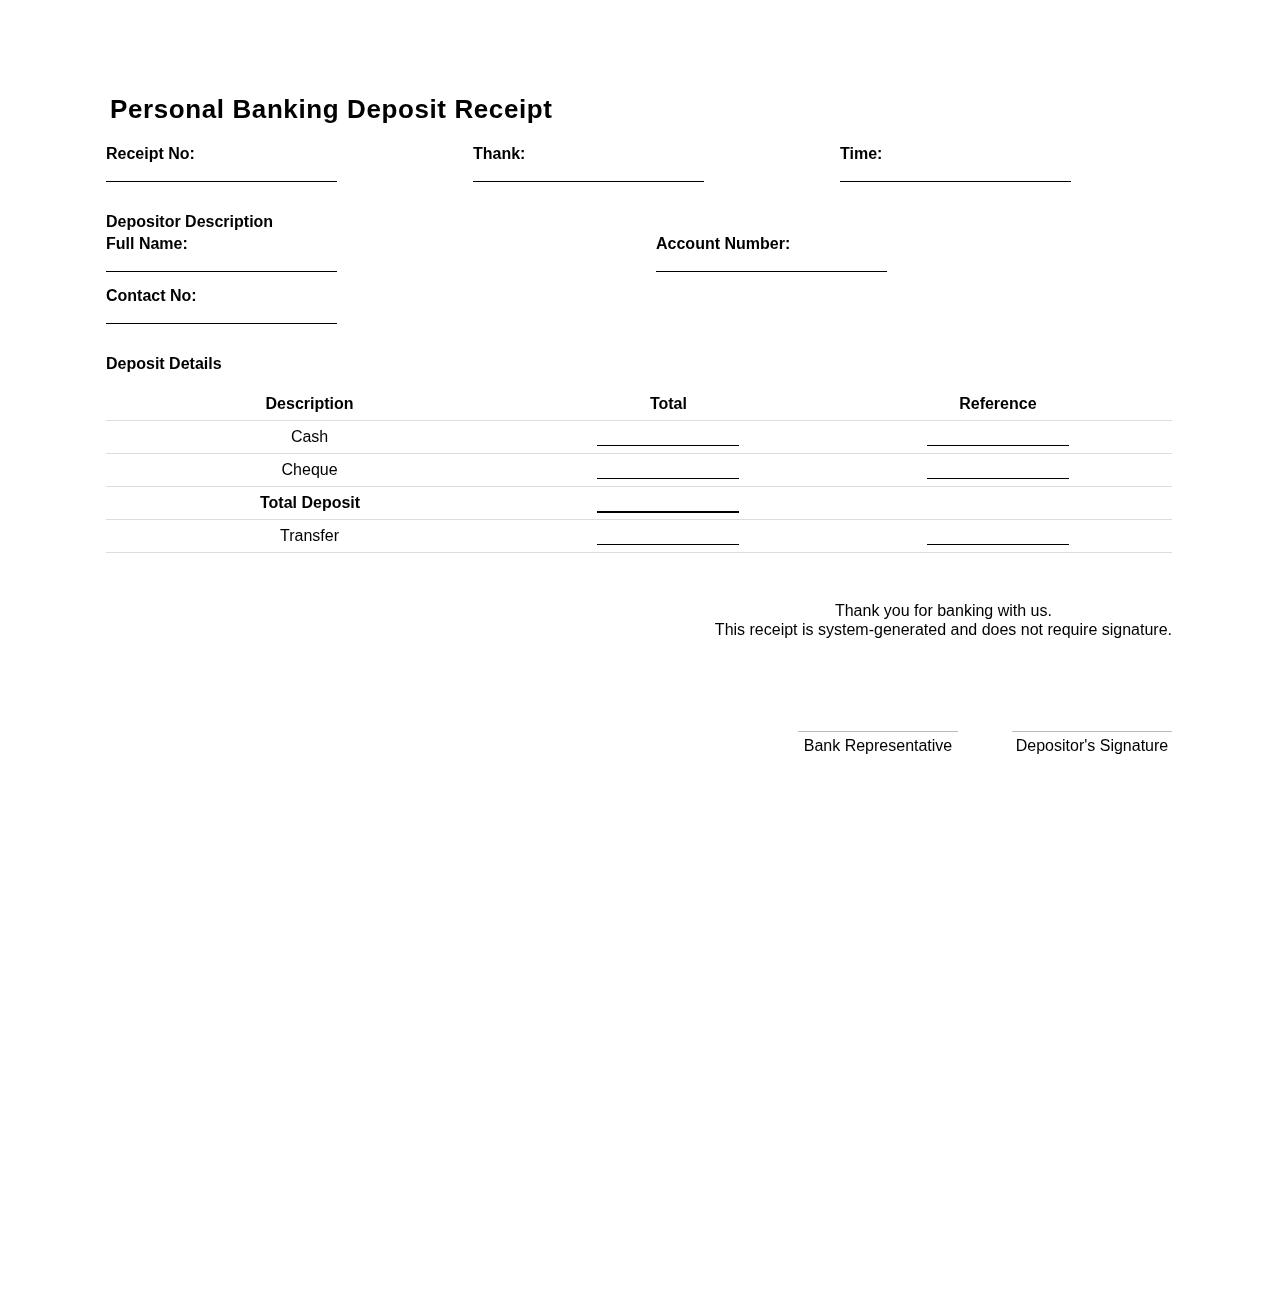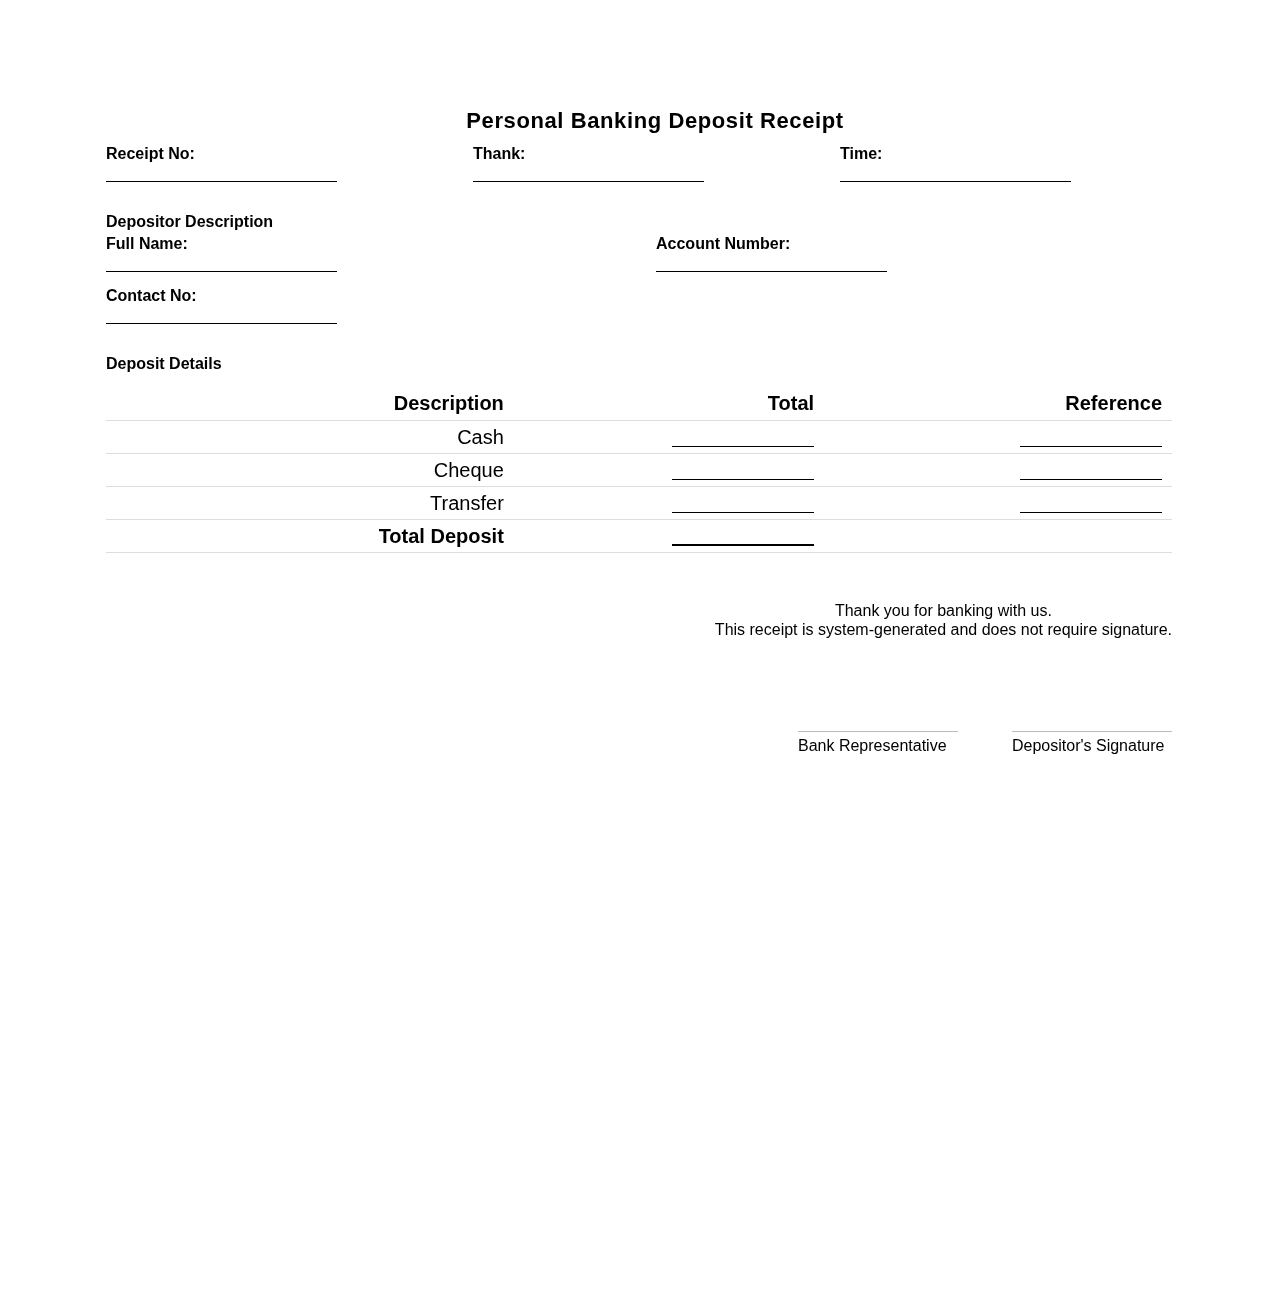--- a/index.html
+++ b/index.html
@@ -19,25 +19,24 @@
       position: absolute;
       left: 106px;
       top: 0;
       width: 1066px;
     }
     .title {
       position: absolute;
       top: 88px;
       left: 0;
       width: 1066px;
-      text-align: center;
-      font-size: 22px;
+      font-size: 26px;
       font-weight: bold;
       letter-spacing: 0.6px;
-      margin: 16px;
+      margin: 4px;
       line-height: 34px;
     }
     .label {
       font-size: 16px;
       font-weight: bold;
       line-height: 20px;
       position: absolute;
       white-space: nowrap;
       text-align: center;
     }
@@ -57,25 +56,25 @@
 
     
     .deposit-table {
       position: absolute;
       top: 387px;
       left: 0;
       width: 1066px;
       border-collapse: collapse;
     }
     .deposit-table th, .deposit-table td {
-      text-align: right;
+      text-align: center;
       padding: 0 10px;
       height: 32px;
       border-bottom: 1px solid #dddddd;
-      font-size: 20px;
+      font-size: 16px;
       vertical-align: middle;
     }
     .deposit-table th {
       font-weight: bold;
       height: 33px;
     }
     .col-desc { width: 406px; }
     .col-amt { width: 300px; }
     .col-ref { width: 340px; }
     .blank {
@@ -99,20 +98,21 @@
       position: absolute;
       top: 601px;
       right: 0;
       text-align: center;
       font-size: 16px;
       line-height: 19px;
     }
     .sig {
       position: absolute;
       top: 731px;
+      text-align: center;
       font-size: 16px;
     }
     .sig .sig-line {
       border-top: 1px solid #bbbbbb;
       height: 0;
       margin-bottom: 5px;
     }
   </style>
 </head>
 <body>
@@ -156,28 +156,28 @@
         <td>Cash</td>
         <td><span class="blank"></span></td>
         <td><span class="blank"></span></td>
       </tr>
       <tr>
         <td>Cheque</td>
         <td><span class="blank"></span></td>
         <td><span class="blank"></span></td>
       </tr>
       <tr>
+        <td class="total-label">Total Deposit</td>
+        <td><span class="blank total"></span></td>
+        <td></td>
+      </tr>
+      <tr>
         <td>Transfer</td>
         <td><span class="blank"></span></td>
         <td><span class="blank"></span></td>
-      </tr>
-      <tr>
-        <td class="total-label">Total Deposit</td>
-        <td><span class="blank total"></span></td>
-        <td></td>
       </tr>
     </tbody>
   </table>
 
   <div class="thanks">
     <div>Thank you for banking with us.</div>
     <div>This receipt is system-generated and does not require signature.</div>
   </div>
 
   <div class="sig" style="left:692px;width:160px;">

